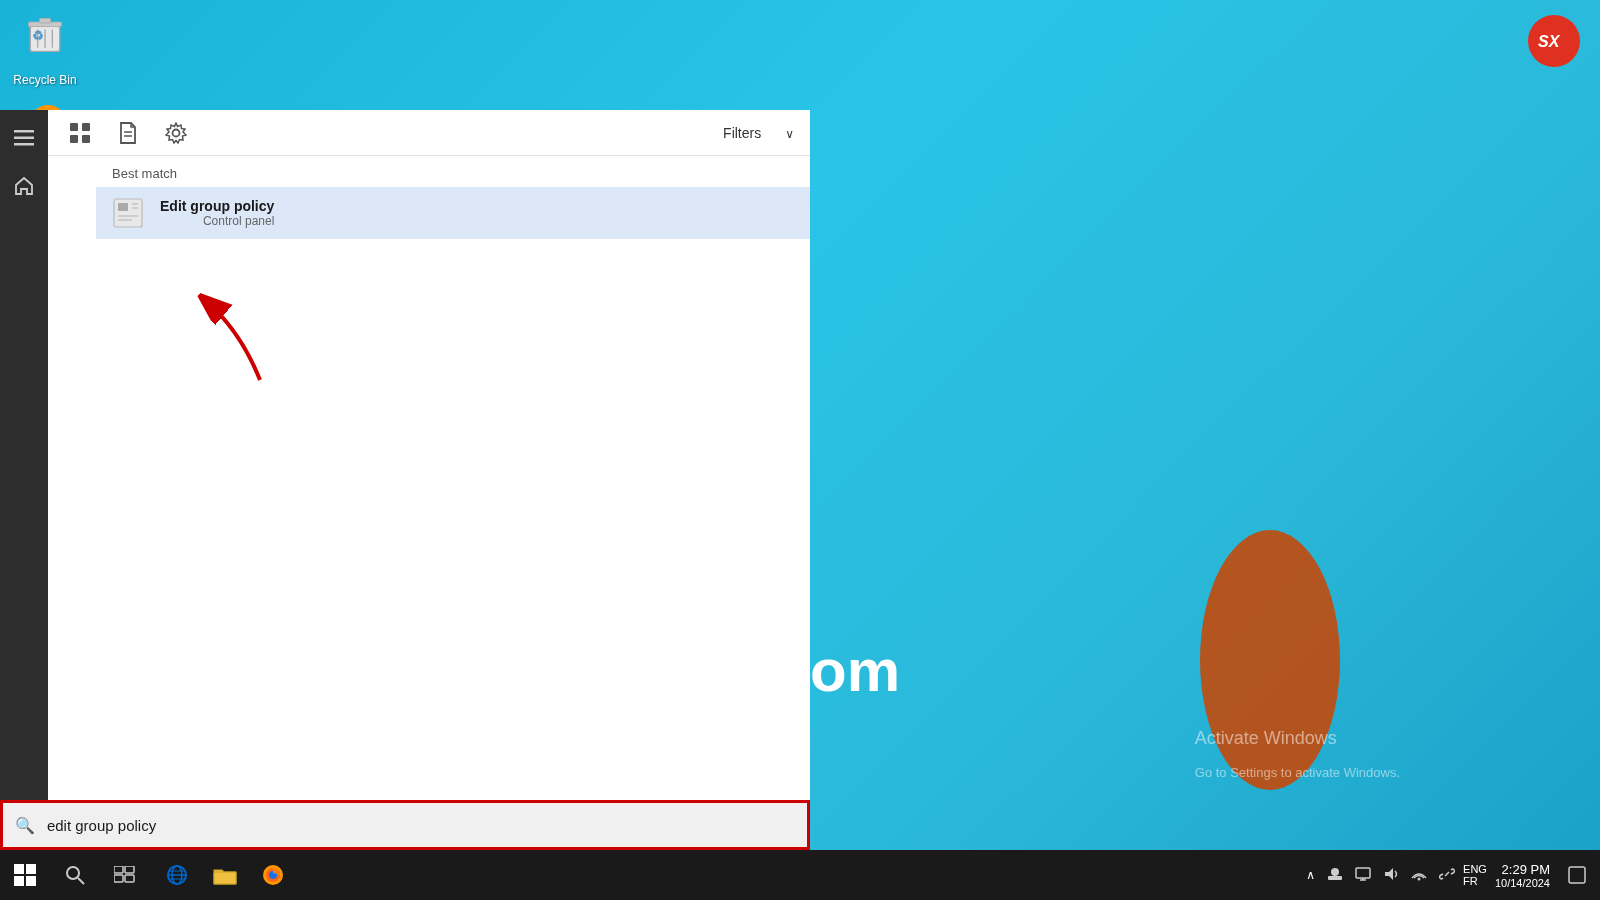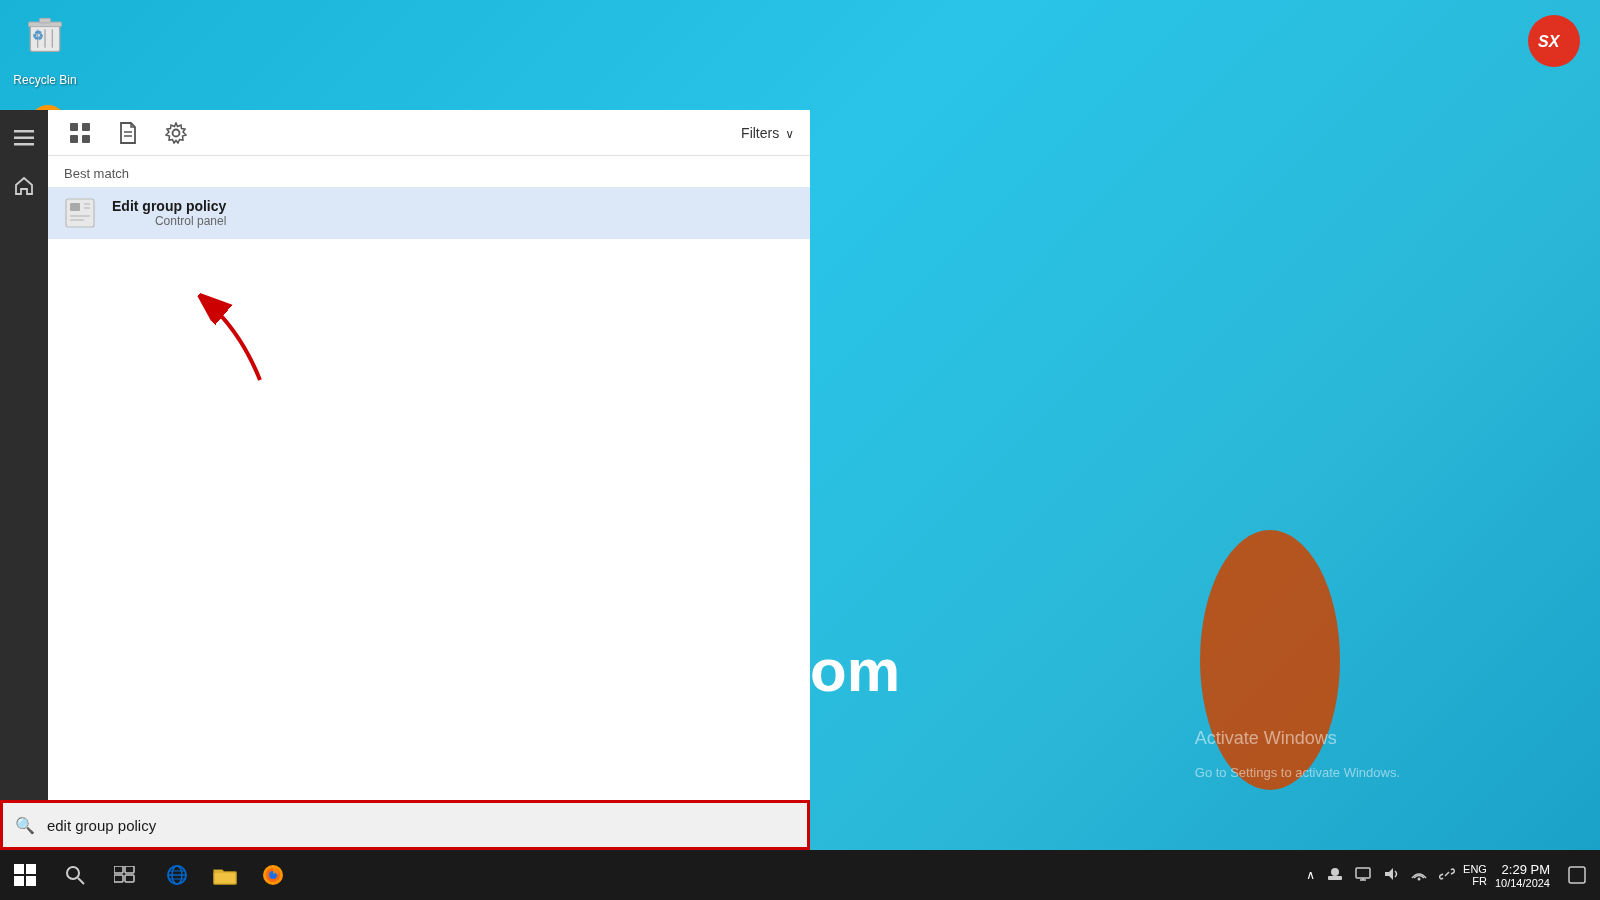--- a/index.html
+++ b/index.html
@@ -190,21 +190,21 @@
     }
     .taskbar-time .time {
       font-size: 13px;
     }
     .taskbar-time .date {
       font-size: 11px;
     }
     .taskbar-lang {
       color: white;
       font-size: 11px;
-      text-align: right;
+      text-align: left;
       margin-right: 4px;
     }
     .taskbar-notification {
       width: 30px;
       height: 50px;
       display: flex;
       align-items: center;
       justify-content: center;
       cursor: pointer;
     }
@@ -276,31 +276,32 @@
       align-items: center;
       justify-content: center;
       cursor: pointer;
       border-radius: 4px;
       color: #555;
       font-size: 18px;
     }
     .filters-label {
       display: flex;
       align-items: flex-end;
-      gap: 2px;
+      gap: 20px;
       cursor: pointer;
       color: #333;
       font-size: 14px;
     }
 
     
     .search-results {
       flex: 1;
       overflow-y: auto;
       padding: 0;
+      margin-left: 48px;
     }
     .best-match-label {
       font-size: 13px;
       color: #555;
       padding: 10px 16px 6px;
       font-weight: 400;
     }
     .search-result-item {
       display: flex;
       align-items: center;

